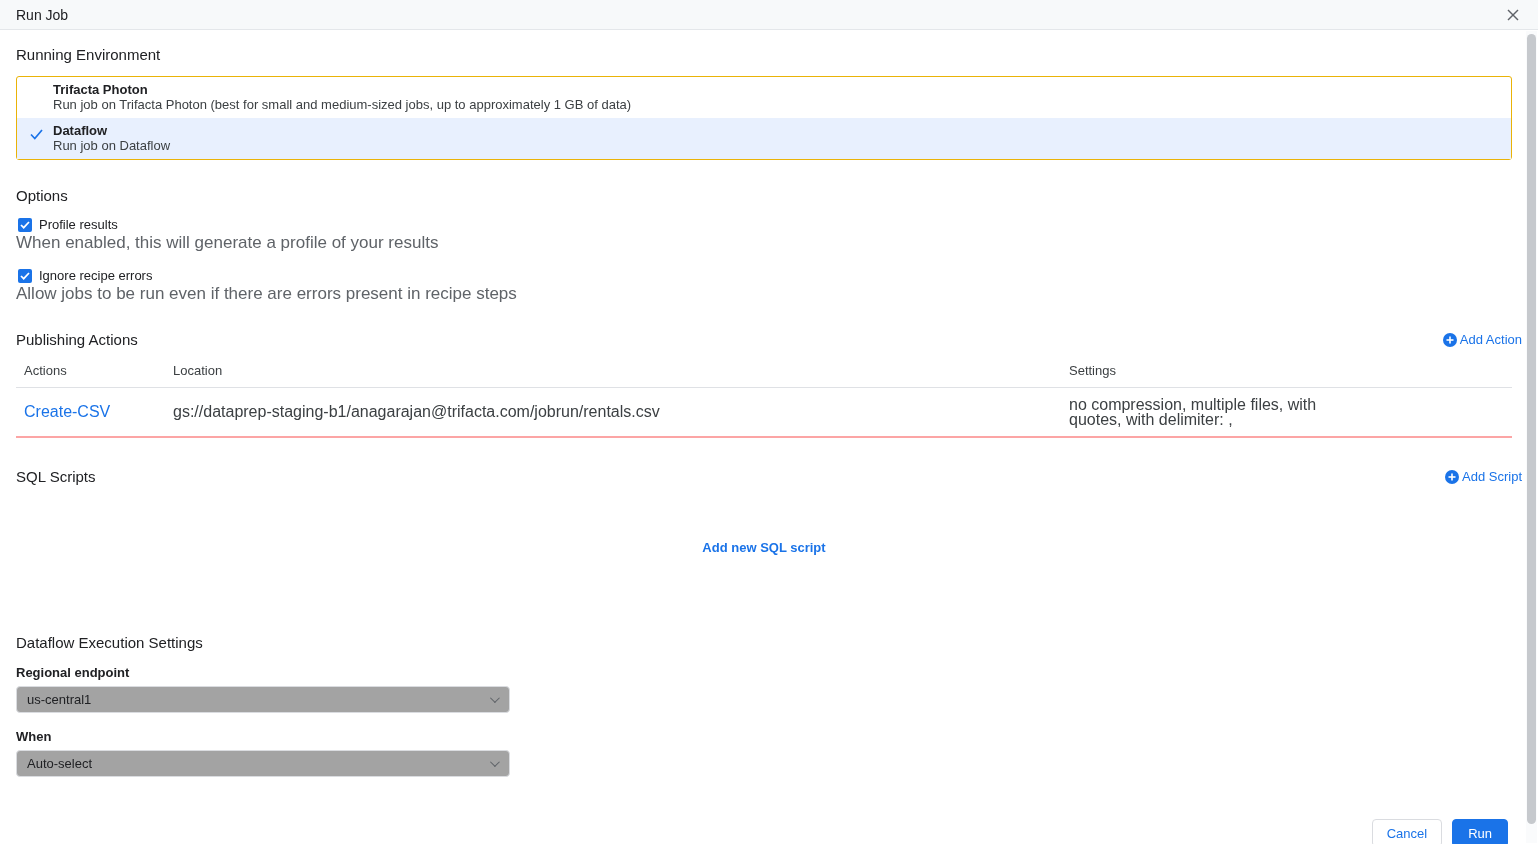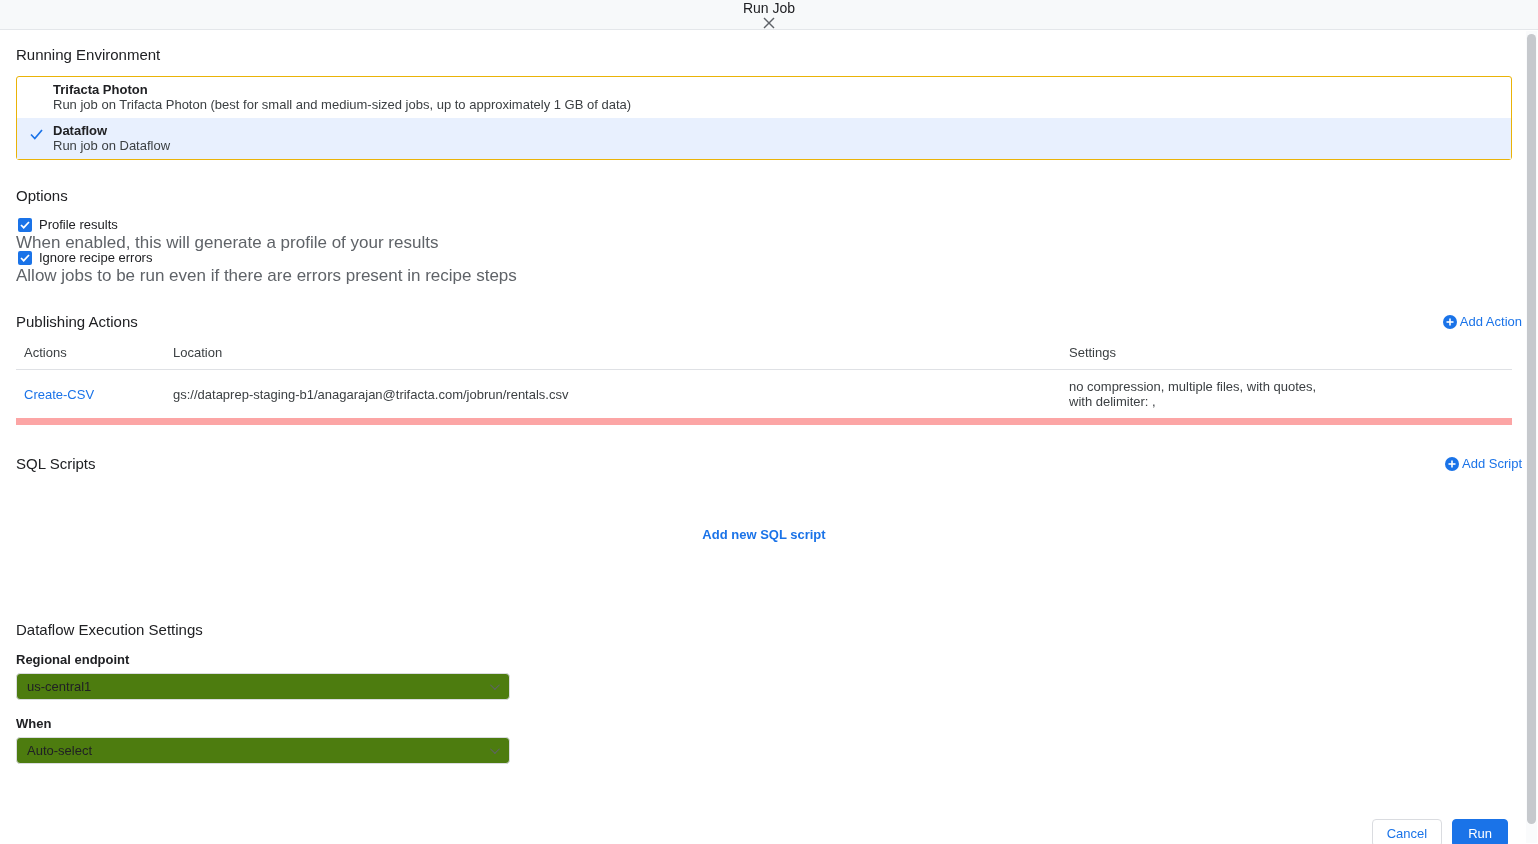--- a/index.html
+++ b/index.html
@@ -10,21 +10,20 @@
     color: #202124;
     overflow: hidden;
   }
   
   .modal-header {
     height: 30px;
     background: #f7f9fa;
     border-bottom: 1px solid #e4e7ea;
     display: flex; align-items: center; justify-content: space-between;
     padding: 0 16px;
-    flex-direction: column;
   }
   .modal-title { font-size: 14px; color: #202124; }
   .close-btn {
     width: 18px; height: 18px; cursor: pointer;
     display: flex; align-items: center; justify-content: center;
   }
   .close-btn svg { stroke: #5f6368; }
   
   .content { position: relative; padding: 0 16px; height: 814px; }
   .sec-heading { font-size: 15px; color: #202124; font-weight: 400; }
@@ -38,21 +37,21 @@
   }
   .env-option { position: relative; padding: 5px 12px 6px 36px; cursor: pointer; }
   .env-option.selected { background: #e8f0fe; }
   .env-check { position: absolute; left: 13px; top: 8px; width: 14px; height: 12px; }
   .env-title { font-size: 13px; font-weight: 700; line-height: 15px; }
   .env-desc { font-size: 13px; line-height: 15px; color: #3c4043; }
   
   .h-opt { margin-top: 27px; }
   .chk-row { display: flex; align-items: center; cursor: pointer; }
   .chk-row1 { margin-top: 13px; }
-  .chk-row2 { margin-top: 0; }
+  .chk-row2 { margin-top: 18px; }
   .checkbox {
     width: 14px; height: 14px; margin-left: 2px;
     background: #1a73e8; border-radius: 2px;
     display: flex; align-items: center; justify-content: center;
   }
   .chk-label { font-size: 13px; margin-left: 7px; color: #202124; }
   .chk-desc { font-size: 17px; color: #5f6368; margin-top: 3px; line-height: 15px; }
   
   .heading-row {
     display: flex; align-items: center; justify-content: space-between;
@@ -64,40 +63,40 @@
   }
   .plus-icon { width: 14px; height: 14px; display: block; }
   
   table { border-collapse: collapse; width: 1496px; table-layout: fixed; margin-top: 11px; }
   col.c1 { width: 149px; } col.c2 { width: 896px; } col.c3 { width: 451px; }
   th {
     text-align: left; font-weight: 400; font-size: 13px; color: #3c4043;
     padding: 4px 0 9px 8px; border-bottom: 1px solid #dfe1e5;
   }
   td {
-    font-size: 13px; color: #3c4043;
-    padding: 9px 0 9px 8px; border-bottom: 7px solid #fca5a5;
+    font-size: 16px; color: #3c4043;
+    padding: 9px 0 9px 8px; border-bottom: 2px solid #fca5a5;
     vertical-align: middle;
   }
   td.action-cell a { color: #1a73e8; text-decoration: none; cursor: pointer; }
   .settings-text { max-width: 250px; line-height: 15px; color: #3c4043; }
   
   .empty-state { margin-top: 53px; text-align: center; width: 1496px; }
   .empty-text { font-size: 13px; color: #202124; }
   .empty-link { margin-top: 0; font-size: 13px; color: #1a73e8; font-weight: 700; cursor: pointer; display: inline-block; }
   
   .h-df { margin-top: 78px; }
   .field-label { font-size: 13px; font-weight: 700; color: #202124; }
   .fl-1 { margin-top: 14px; } .fl-2 { margin-top: 16px; }
   .select-box {
     margin-top: 6px; width: 494px; height: 27px;
     border: 1px solid #dadce0; border-radius: 4px;
     display: flex; align-items: center; justify-content: space-between;
     padding: 0 12px 0 10px; font-size: 13px; color: #202124;
-    cursor: pointer; background: #4d7c0f;
+    cursor: pointer; background: #a3a3a3;
   }
   .chevron {
     width: 7px; height: 7px;
     border-right: 1.5px solid #5f6368; border-bottom: 1.5px solid #5f6368;
     transform: rotate(45deg) translateY(-2px);
   }
   
   .footer-btns {
     position: absolute; right: 1538px; bottom: 0;
     right: 30px; bottom: 13px;

